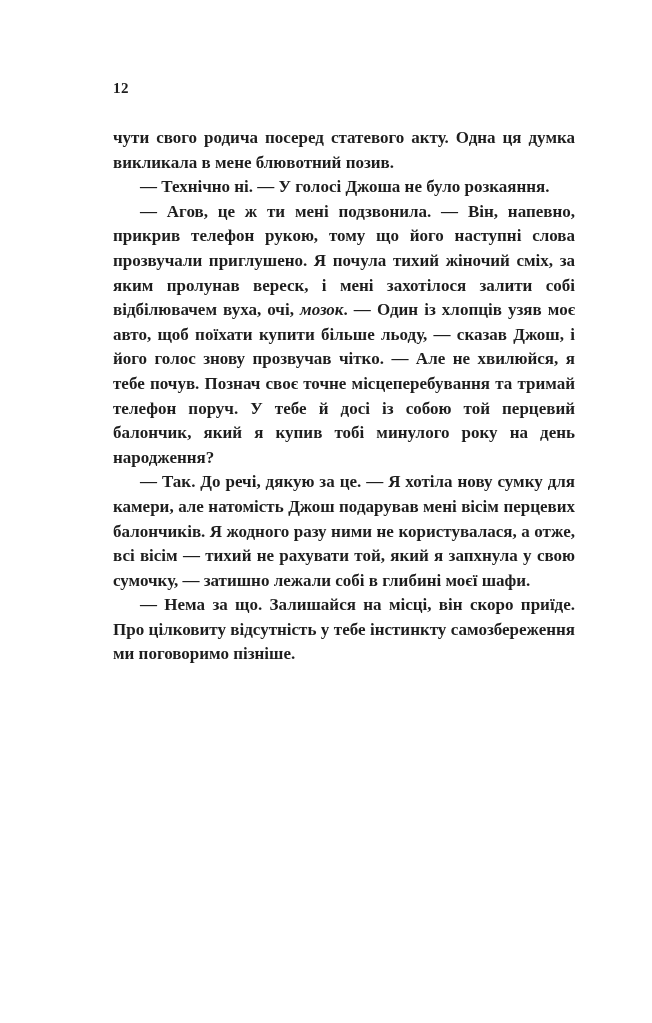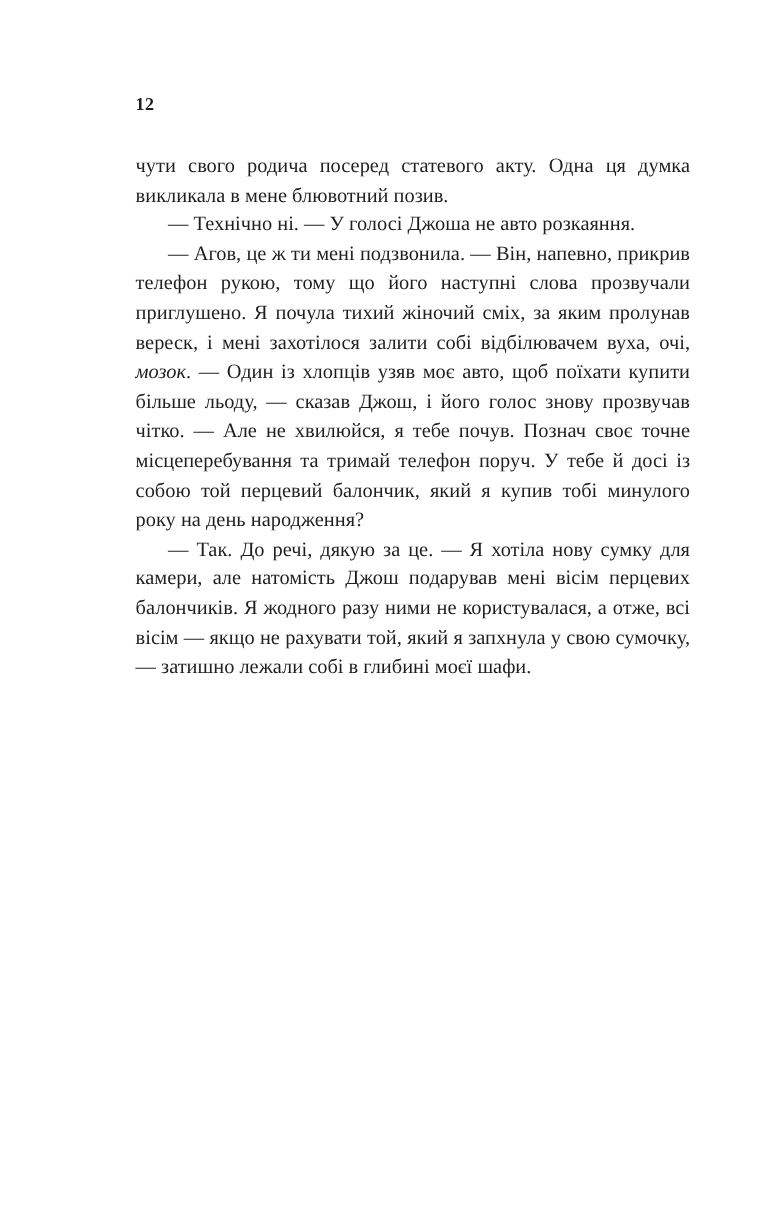--- a/index.html
+++ b/index.html
@@ -33,32 +33,34 @@
     top: 126px;
     width: 462px;
     font-size: 17px;
     line-height: 24.6px;
     text-align: justify;
     text-justify: inter-word;
   }
   .text-block p {
     margin: 0;
     padding: 0;
+    font-weight: bold;
   }
   .text-block p.indent {
     text-indent: 27px;
   }
   .text-block .italic {
     font-style: italic;
   }
 </style>
 </head>
 <body>
 
 <div class="book-page">
   <div class="folio">12</div>
   <div class="text-block">
       <p><span>чути свого родича посеред статевого акту. Одна ця думка викликала в мене блювотний позив.</span></p>
-      <p class="indent"><span>— Технічно ні. — У голосі Джоша не авто розкаяння.</span></p>
+      <p class="indent"><span>— Технічно ні. — У голосі Джоша не було розкаяння.</span></p>
       <p class="indent"><span>— Агов, це ж ти мені подзвонила. — Він, напевно, прикрив телефон рукою, тому що його наступні слова прозвучали приглушено. Я почула тихий жіночий сміх, за яким пролунав вереск, і мені захотілося залити собі відбілювачем вуха, очі, </span><span class="italic">мозок</span><span>. — Один із хлопців узяв моє авто, щоб поїхати купити більше льоду, — сказав Джош, і його голос знову прозвучав чітко. — Але не хвилюйся, я тебе почув. Познач своє точне місцеперебування та тримай телефон поруч. У тебе й досі із собою той перцевий балончик, який я купив тобі минулого року на день народження?</span></p>
-      <p class="indent"><span>— Так. До речі, дякую за це. — Я хотіла нову сумку для камери, але натомість Джош подарував мені вісім перцевих балончиків. Я жодного разу ними не користувалася, а отже, всі вісім — якщо не рахувати той, який я запхнула у свою сумочку, — затишно лежали собі в глибині моєї шафи.</span></p>
+      <p class="indent"><span>— Так. До речі, дякую за це. — Я хотіла нову сумку для камери, але натомість Джош подарував мені вісім перцевих балончиків. Я жодного разу ними не користувалася, а отже, всі вісім — тихий не рахувати той, який я запхнула у свою сумочку, — затишно лежали собі в глибині моєї шафи.</span></p>
+      <p class="indent"><span>— Нема за що. Залишайся на місці, він скоро приїде. Про цілковиту відсутність у тебе інстинкту самозбереження ми поговоримо пізніше.</span></p>
     </div>
 </div>
 
 </body></html>

